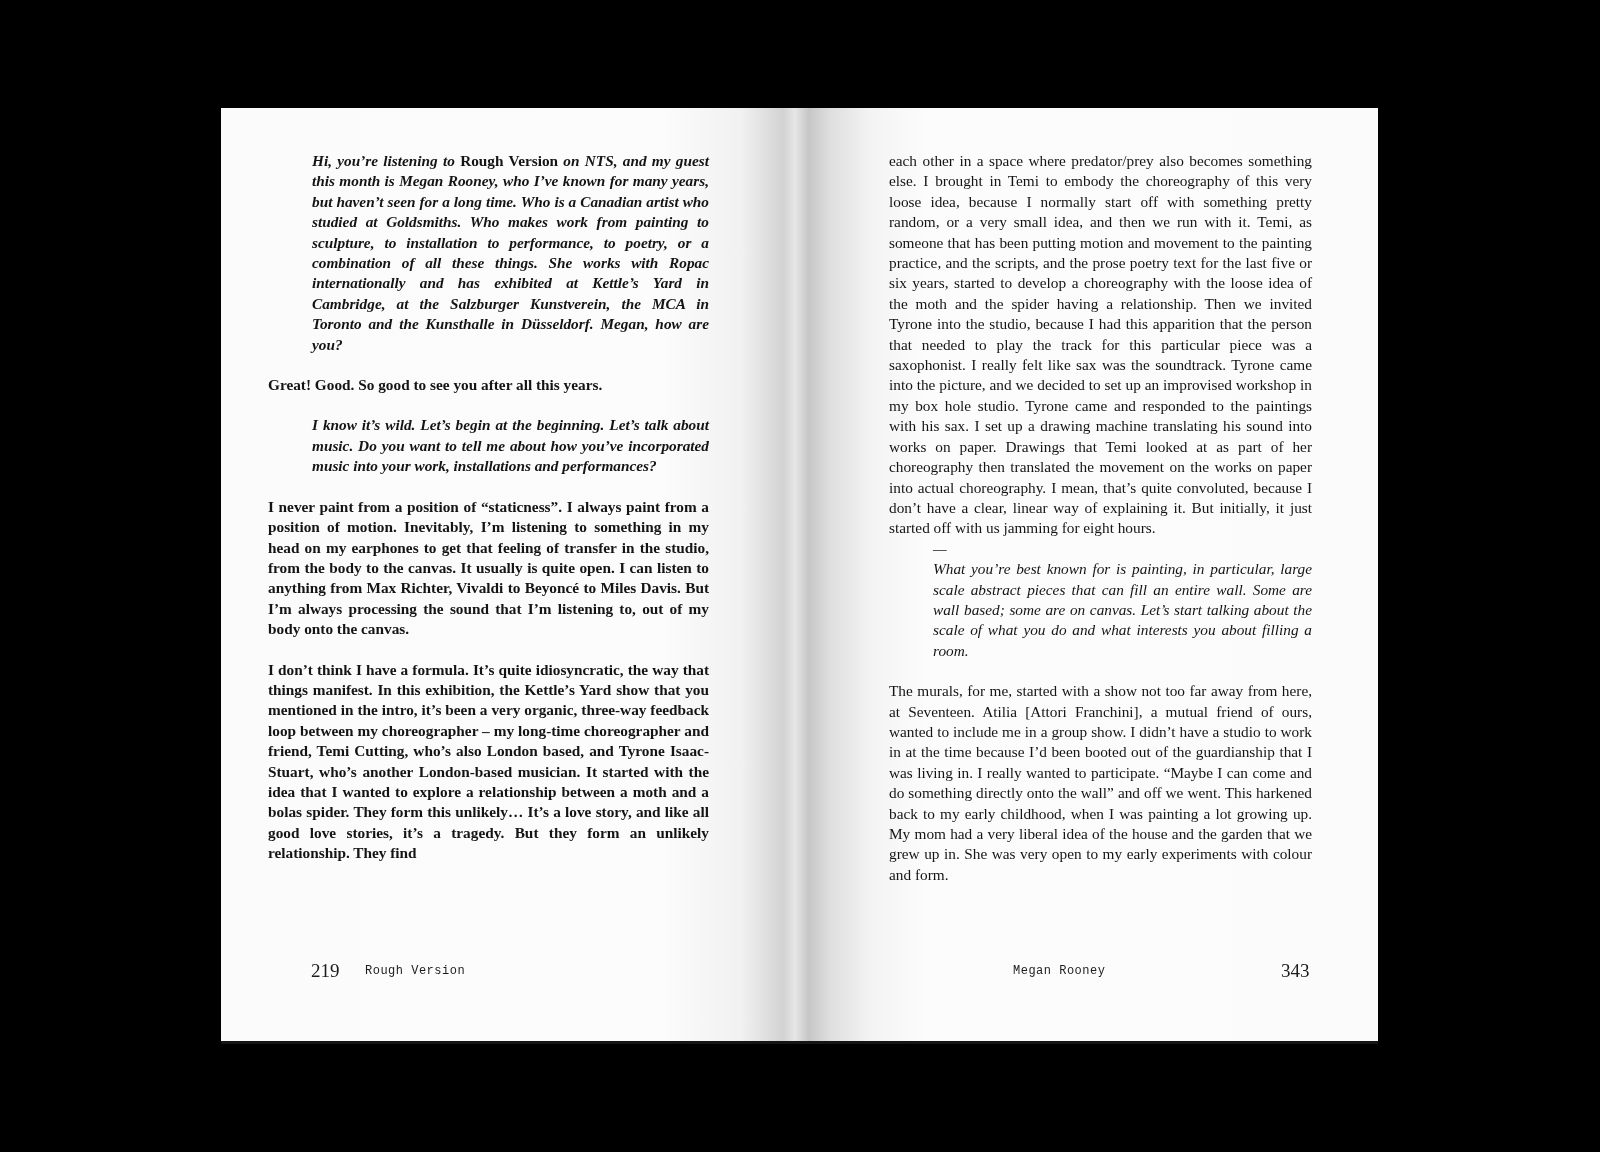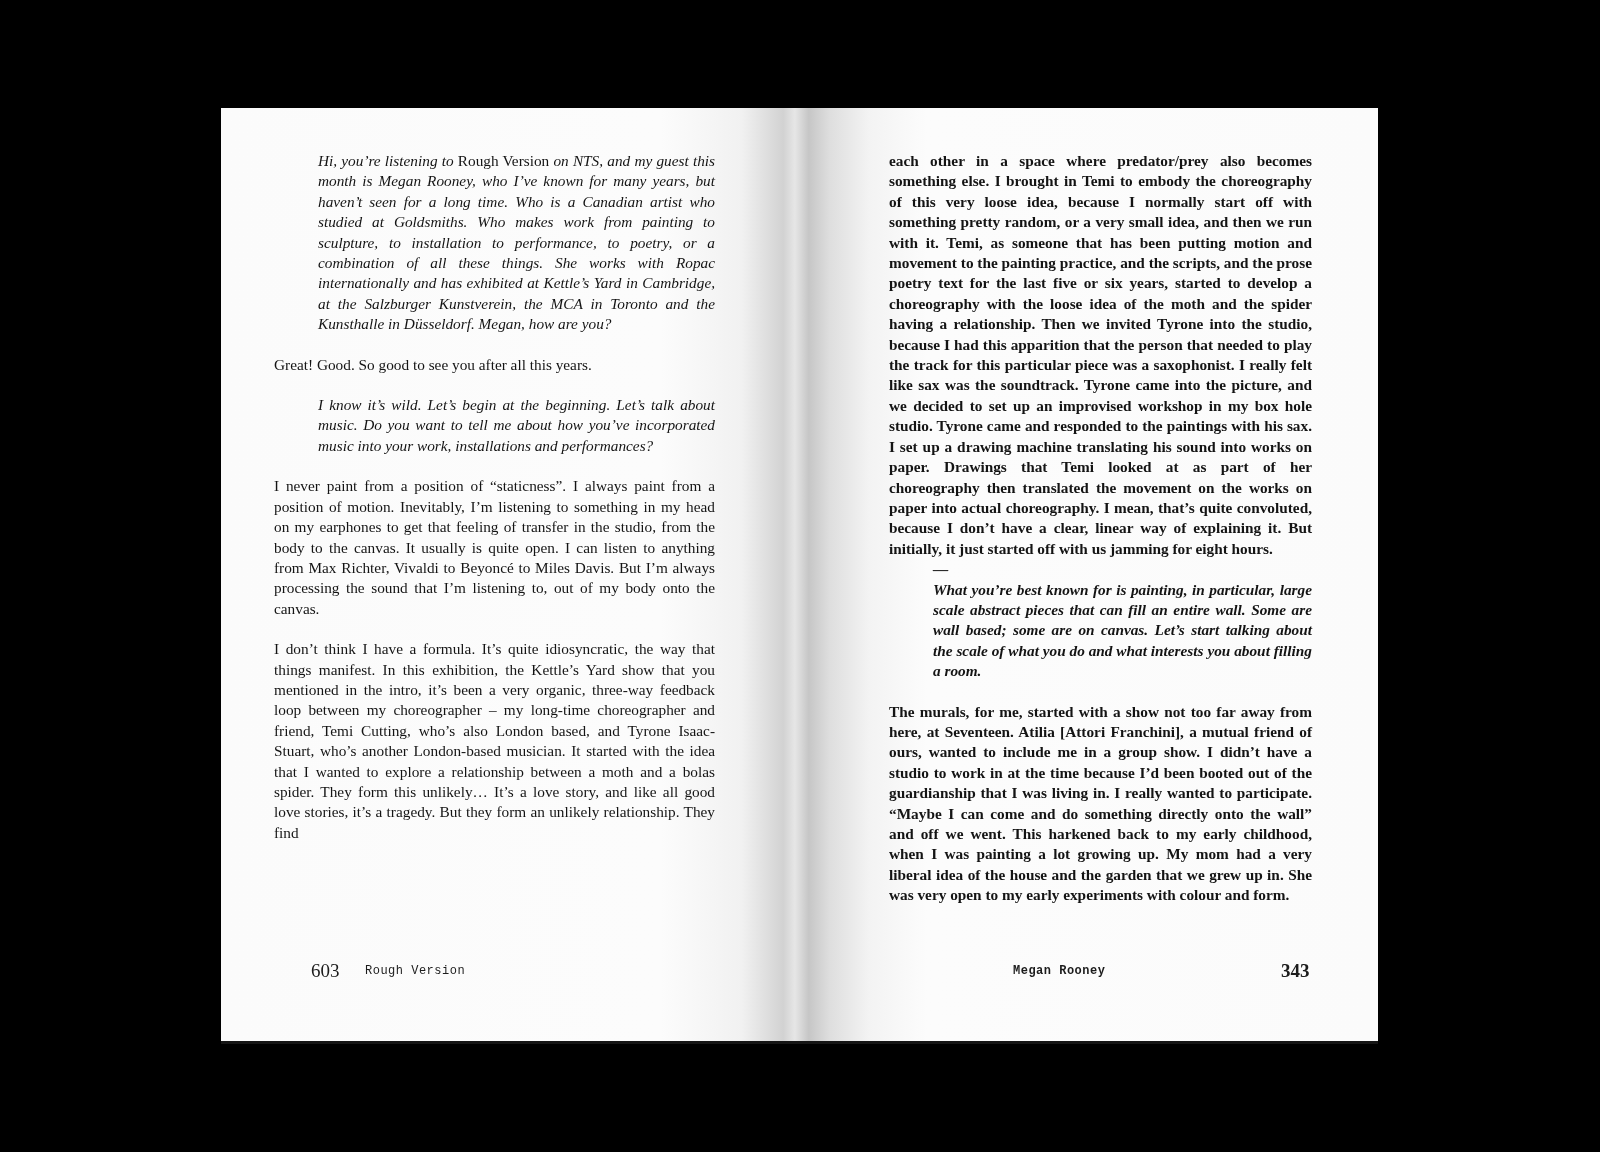--- a/index.html
+++ b/index.html
@@ -35,32 +35,32 @@
         #f3f3f3 56%,
         #fcfcfc 61%,
         #fbfbfb 100%);
     box-shadow: 0 3px 0 rgba(60,60,60,0.35);
   }
   .page {
     position: relative;
     height: 100%;
   }
   .page-left  { width: 574px; }
-  .page-right { width: 583px; font-weight: bold; }
+  .page-right { width: 583px; }
 
   .text-col {
     position: absolute;
     top: 43px;
     font-family: "Liberation Serif", "DejaVu Serif", serif;
     font-size: 15.3px;
     line-height: 20.4px;
     color: #141414;
     text-align: justify;
   }
-  .page-left  .text-col { left: 53px;  width: 441px; }
+  .page-left  .text-col { left: 47px;  width: 441px; font-weight: bold; }
   .page-right .text-col { left: 94px;  width: 423px; }
 
   p.block { margin: 20px 0 0 0; }
   p.block:first-child { margin-top: 0; }
   p.block.q { margin-left: 44px; font-style: italic; }
   p.block.a { font-style: normal; }
   p.block.flush { margin-top: 0; }
   .roman { font-style: normal; }
 
   .footer {
@@ -97,21 +97,21 @@
 
     <div class="page page-left">
       <div class="text-col">
           <p class="block q"><span>Hi, you’re listening to </span><span class="roman">Rough Version</span><span> on NTS, and my guest this month is Megan Rooney, who I’ve known for many years, but haven’t seen for a long time. Who is a Canadian artist who studied at Goldsmiths. Who makes work from painting to sculpture, to installation to performance, to poetry, or a combination of all these things. She works with Ropac internationally and has exhibited at Kettle’s Yard in Cambridge, at the Salzburger Kunstverein, the MCA in Toronto and the Kunsthalle in Düsseldorf. Megan, how are you?</span></p>
           <p class="block a"><span>Great! Good. So good to see you after all this years.</span></p>
           <p class="block q"><span>I know it’s wild. Let’s begin at the beginning. Let’s talk about music. Do you want to tell me about how you’ve incorporated music into your work, installations and performances?</span></p>
           <p class="block a"><span>I never paint from a position of “staticness”. I always paint from a position of motion. Inevitably, I’m listening to something in my head on my earphones to get that feeling of transfer in the studio, from the body to the canvas. It usually is quite open. I can listen to anything from Max Richter, Vivaldi to Beyoncé to Miles Davis. But I’m always processing the sound that I’m listening to, out of my body onto the canvas.</span></p>
           <p class="block a"><span>I don’t think I have a formula. It’s quite idiosyncratic, the way that things manifest. In this exhibition, the Kettle’s Yard show that you mentioned in the intro, it’s been a very organic, three-way feedback loop between my choreographer – my long-time choreographer and friend, Temi Cutting, who’s also London based, and Tyrone Isaac-Stuart, who’s another London-based musician. It started with the idea that I wanted to explore a relationship between a moth and a bolas spider. They form this unlikely… It’s a love story, and like all good love stories, it’s a tragedy. But they form an unlikely relationship. They find</span></p>
         </div>
       <div class="footer">
-        <span class="pagenum">603</span>
+        <span class="pagenum">219</span>
         <span class="running">Rough Version</span>
       </div>
     </div>
 
     <div class="page page-right">
       <div class="text-col">
           <p class="block a"><span>each other in a space where predator/prey also becomes something else. I brought in Temi to embody the choreography of this very loose idea, because I normally start off with something pretty random, or a very small idea, and then we run with it. Temi, as someone that has been putting motion and movement to the painting practice, and the scripts, and the prose poetry text for the last five or six years, started to develop a choreography with the loose idea of the moth and the spider having a relationship. Then we invited Tyrone into the studio, because I had this apparition that the person that needed to play the track for this particular piece was a saxophonist. I really felt like sax was the soundtrack. Tyrone came into the picture, and we decided to set up an improvised workshop in my box hole studio. Tyrone came and responded to the paintings with his sax. I set up a drawing machine translating his sound into works on paper. Drawings that Temi looked at as part of her choreography then translated the movement on the works on paper into actual choreography. I mean, that’s quite convoluted, because I don’t have a clear, linear way of explaining it. But initially, it just started off with us jamming for eight hours.</span></p>
           <p class="block q flush"><span>—</span></p>
           <p class="block q flush"><span>What you’re best known for is painting, in particular, large scale abstract pieces that can fill an entire wall. Some are wall based; some are on canvas. Let’s start talking about the scale of what you do and what interests you about filling a room.</span></p>
           <p class="block a"><span>The murals, for me, started with a show not too far away from here, at Seventeen. Atilia [Attori Franchini], a mutual friend of ours, wanted to include me in a group show. I didn’t have a studio to work in at the time because I’d been booted out of the guardianship that I was living in. I really wanted to participate. “Maybe I can come and do something directly onto the wall” and off we went. This harkened back to my early childhood, when I was painting a lot growing up. My mom had a very liberal idea of the house and the garden that we grew up in. She was very open to my early experiments with colour and form.</span></p>

